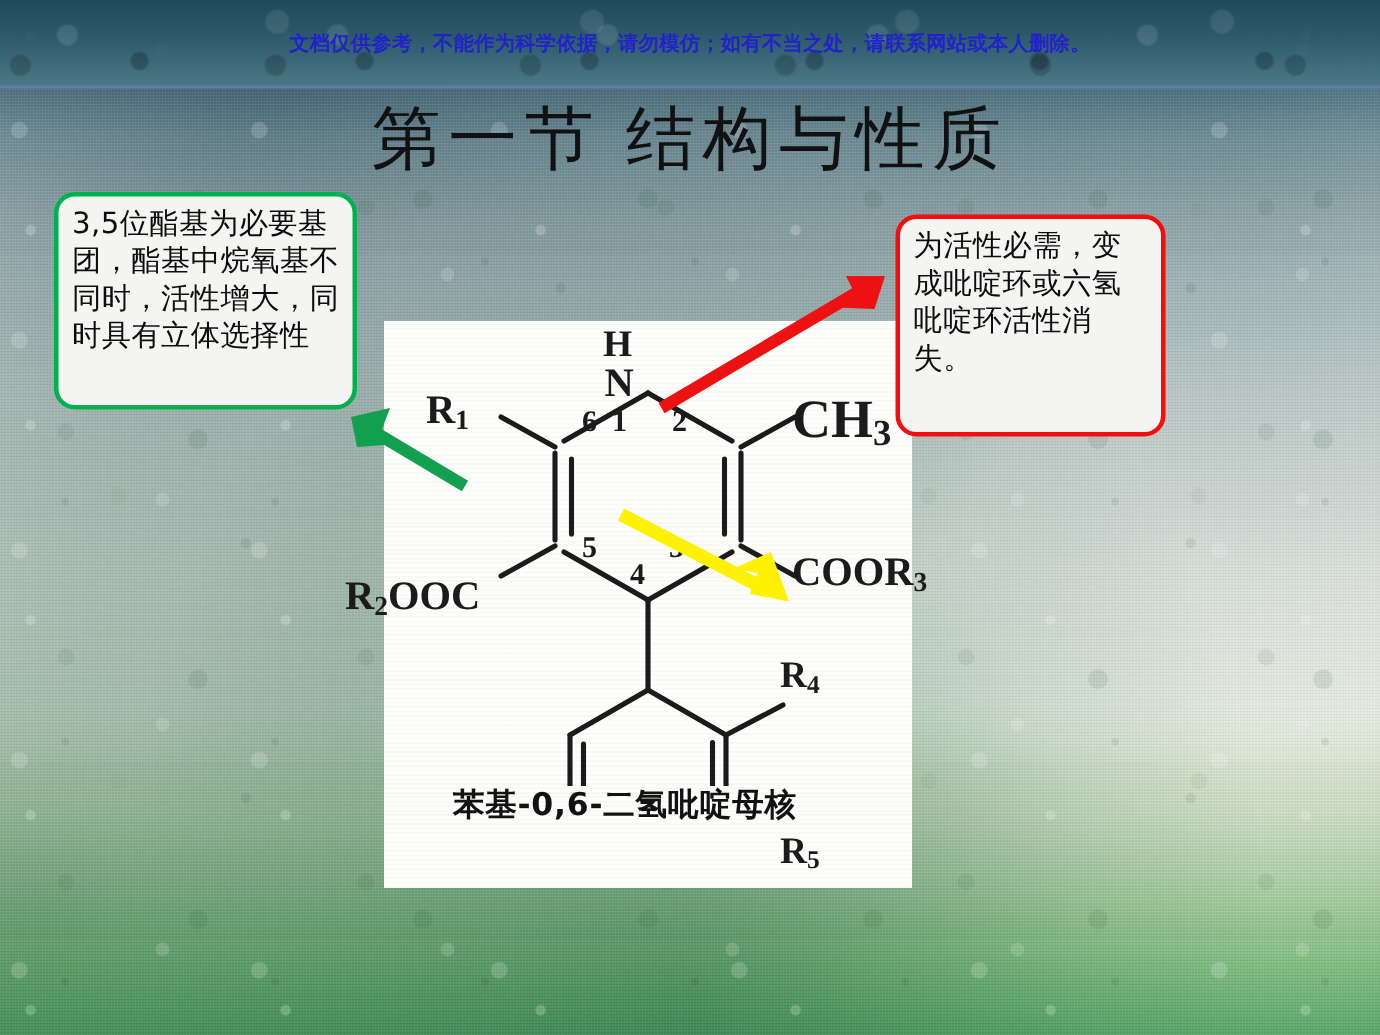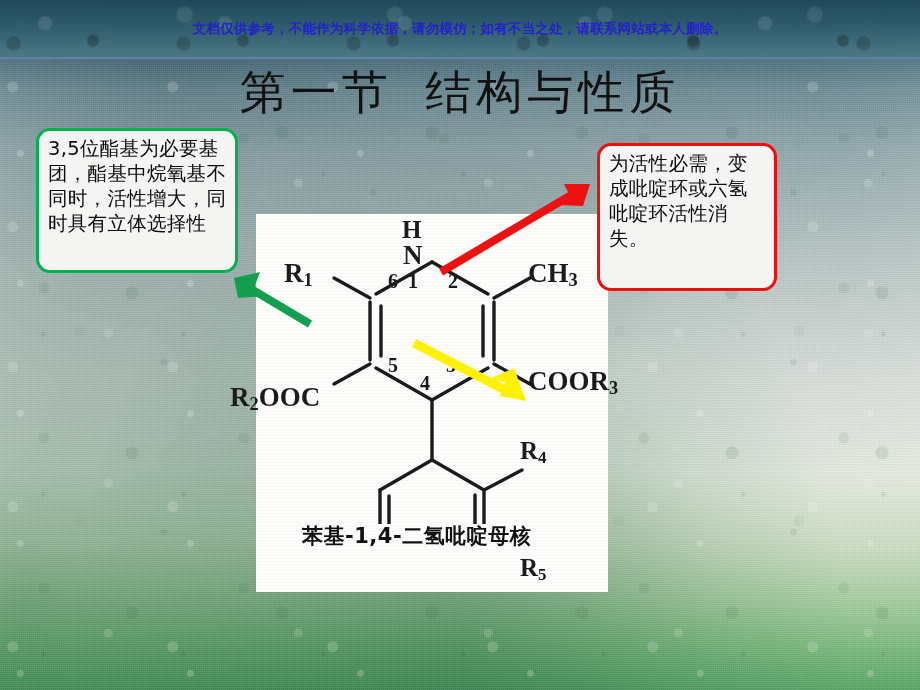--- a/index.html
+++ b/index.html
@@ -109,21 +109,21 @@
   
   #title {
     position: absolute;
     left: 0; top: 62px;
     width: 920px;
     text-align: center;
     color: #111111;
     font-size: 46px;
     font-weight: normal;
     letter-spacing: 5px;
-    font-family: Liberation Mono, monospace;
+    font-family: Liberation Serif, serif;
   }
 
   
   #picture-panel {
     position: absolute;
     left: 256px; top: 214px;
     width: 352px; height: 378px;
     background: #fdfdfb;
     box-shadow: 0 0 0 0 rgba(0,0,0,0);
   }
@@ -265,36 +265,36 @@
         <path d="M 228,276 L 266,256"></path>
         <path d="M 228,336 L 266,356"></path>
       </g>
     </svg>
 
     
     <div class="chem-label" style="left:146px; top:2px; font-size:25px;">H</div>
     <div class="chem-label" style="left:147px; top:26px; font-size:27px;">N</div>
 
     <div class="chem-label" style="left:12px; top:44px; font-size:27px;margin-left:16px;">R<sub>1</sub></div>
-    <div class="chem-label" style="left:272px; top:44px; font-size:27px;">CH<sub>3</sub></div>
+    <div class="chem-label" style="left:272px; top:44px; font-size:36px;">CH<sub>3</sub></div>
     <div class="chem-label" style="left:-26px; top:152px; font-size:27px;margin-top:16px;">R<sub>2</sub>OOC</div>
     <div class="chem-label" style="left:272px; top:152px; font-size:27px;">COOR<sub>3</sub></div>
     <div class="chem-label" style="left:264px; top:223px; font-size:25px;">R<sub>4</sub></div>
     <div class="chem-label" style="left:264px; top:340px; font-size:25px;">R<sub>5</sub></div>
 
     
     <div class="ring-num" style="left:152px; top:56px;">1</div>
     <div class="ring-num" style="left:192px; top:56px;">2</div>
     <div class="ring-num" style="left:190px; top:140px;">3</div>
     <div class="ring-num" style="left:164px; top:158px;">4</div>
     <div class="ring-num" style="left:132px; top:140px;">5</div>
     <div class="ring-num" style="left:132px; top:56px;">6</div>
   </div>
 
-  <div id="caption">苯基-1,4-二氢吡啶母核</div>
+  <div id="caption">苯基-0,6-二氢吡啶母核</div>
 
   <div class="callout" id="callout-green">3,5位酯基为必要基团，酯基中烷氧基不同时，活性增大，同时具有立体选择性</div>
 
   <div class="callout" id="callout-red">为活性必需，变成吡啶环或六氢吡啶环活性消失。</div>
 
 
   <svg id="arrows">
 
     <g>
       <line x1="441" y1="272" x2="578" y2="191" stroke="#ee1111" stroke-width="8" stroke-linecap="butt"></line>

